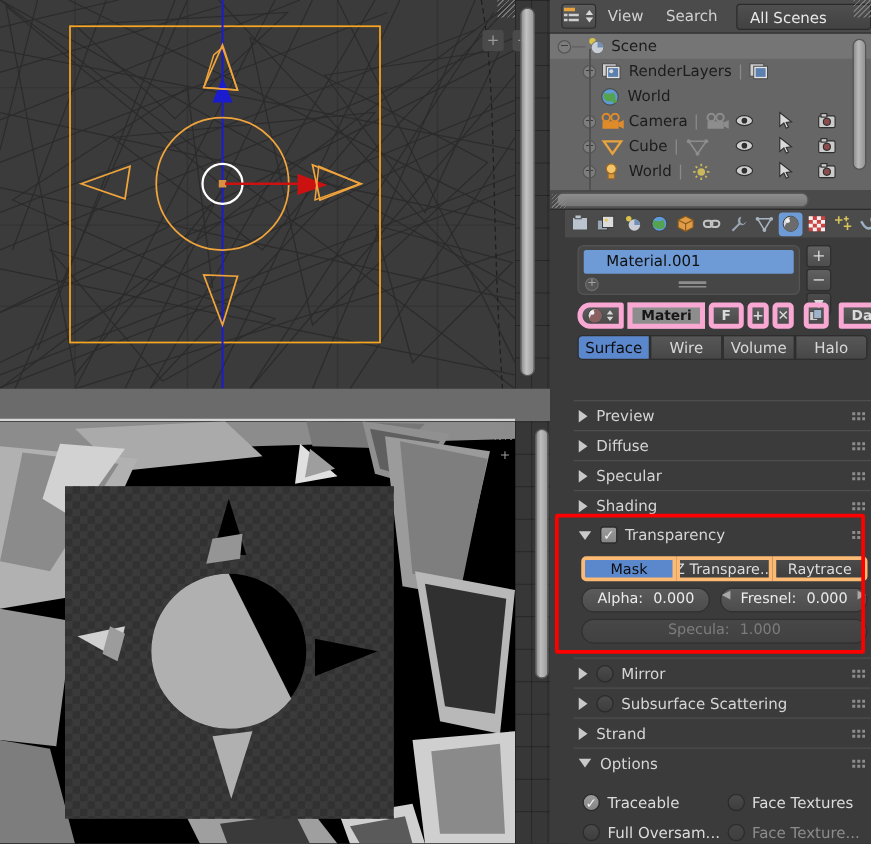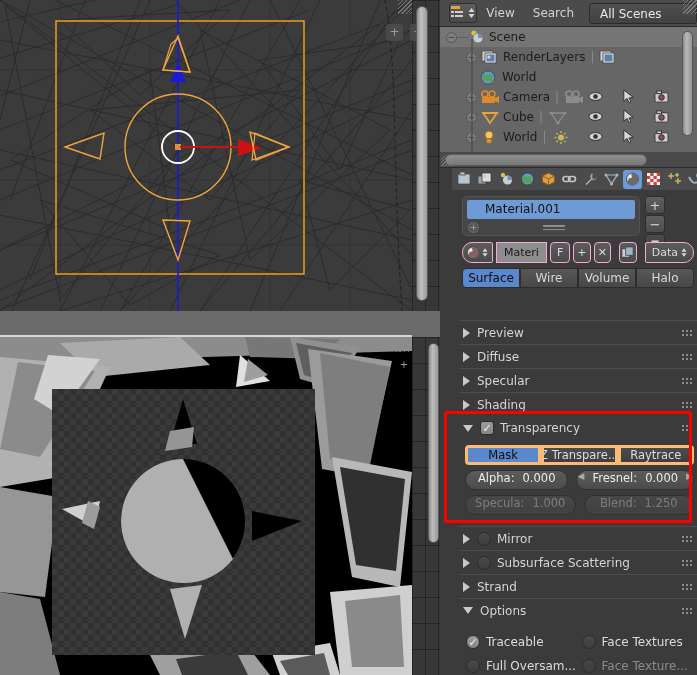--- a/index.html
+++ b/index.html
@@ -195,22 +195,22 @@
   }
 
   
   #mat-db-row {
     position:absolute; left:10px; top:74px; width:232px; height:21px;
     display:flex; align-items:center; gap:3px;
   }
   .db-pill {
     height:21px; border-radius:4px;
     background:linear-gradient(to bottom,#5c5c5c,#4a4a4a);
-    border:1px solid #f9a8d4; color:#dadada; font-size:11px;
-    display:flex; align-items:center; justify-content:center;
+    border:4px solid #f9a8d4; color:#dadada; font-size:11px;
+    display:flex; align-items:center; justify-content:center;font-weight:bold;
   }
   .db-left { border-radius:10px 2px 2px 10px; padding:0 4px 0 3px; gap:2px; }
   .db-name { background:#8d8d8d; color:#171717; padding:0 7px; border-radius:0; }
   .db-f { padding:0 6px; }
   .db-sq { width:20px; }
   .db-right { border-radius:2px 10px 10px 2px; padding:0 6px; gap:3px; }
 
   
   #surface-row {
     position:absolute; left:10px; top:100px; width:232px; height:20px; display:flex;
@@ -775,24 +775,20 @@
             <span>0.000</span>
             <span class="arrow-r">▶</span>
           </div>
         </div>
 
         <div class="val-row">
           <div class="val-pill dim">
             <span>Specula:</span>
             <span>1.000</span>
           </div>
-          <div class="val-pill dim">
-            <span>Blend:</span>
-            <span>1.250</span>
-          </div>
         </div>
       </div>
 
       <div class="panel" style="top:358px;">
         <div class="panel-head">
           <span class="tri right"></span>
           <span class="cbox round"></span>
           <span>Mirror</span>
           <span class="dotgrip"></span>
         </div>

